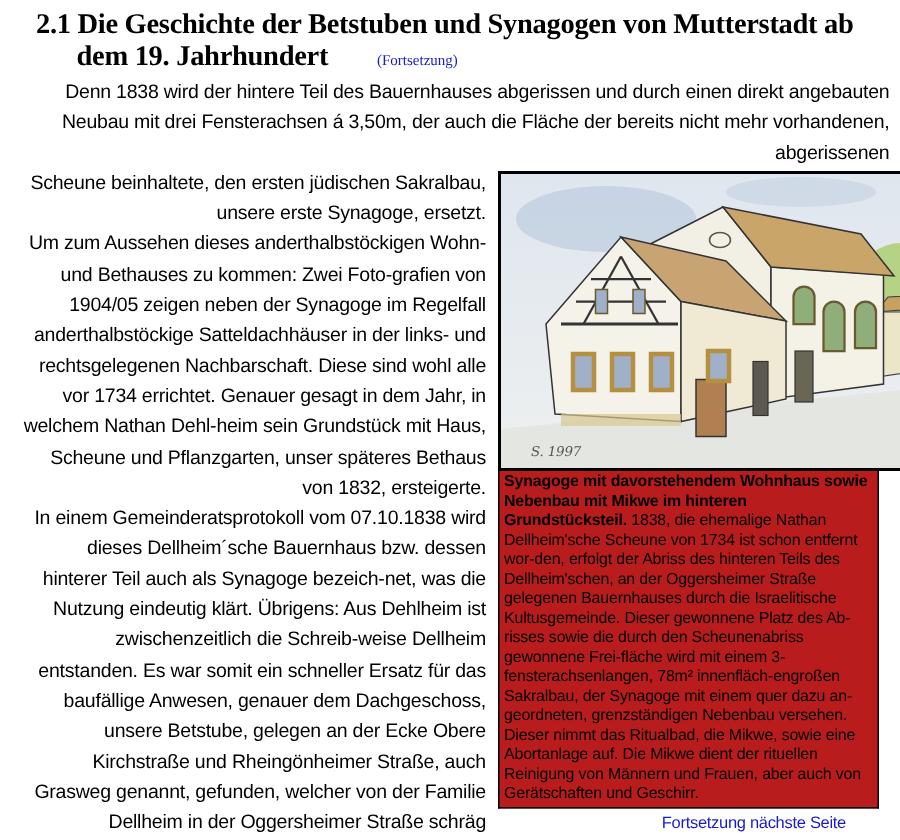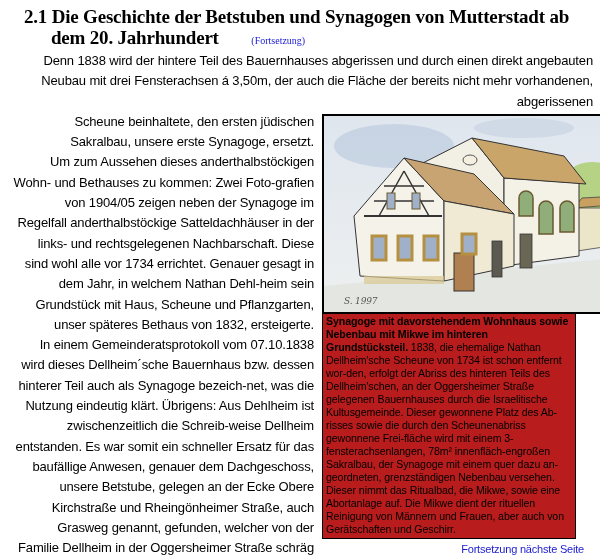--- a/index.html
+++ b/index.html
@@ -6,37 +6,37 @@
   body { width: 600px; height: 560px; overflow: hidden; position: relative;
          font-family: "Liberation Sans", sans-serif; color: #000; }
   .title { position: absolute; left: 24px; top: 6px; width: 580px;
            font-family: Liberation Serif, serif; font-weight: bold;
            font-size: 19px; line-height: 21px; letter-spacing: -0.2px; }
   .title .line2 { display: block; padding-left: 27px; }
   .title .cont { font-weight: normal; font-size: 10px; color: #1a1ad0; letter-spacing: 0; padding-left: 28px; }
   .body-text { position: absolute; left: 13px; top: 51px; width: 580px;
                font-size: 13px; line-height: 20.3px; letter-spacing: -0.15px; }
   .body-text p { margin: 0; text-align: right; }
-  .figure { float: right; width: 254px; margin: 2px 17px 4px 8px; }
+  .figure { float: right; width: 254px; margin: 2px 7px 4px 8px; }
   .pic { width: 309px; height: 196px; border: 2px solid #000; position: relative;
          overflow: hidden; background: #e6eaee; }
   .caption { border: 1px solid #000; border-top: none; background: #b91c1c;
              font-size: 10.6px; line-height: 13px; padding: 1px 3px 2px 3px;
              letter-spacing: -0.1px; }
   .caption b { font-weight: bold; }
-  .next-link { position: absolute; right: 16px; top: 543px; font-size: 11px;
+  .next-link { position: absolute; right: 36px; top: 543px; font-size: 11px;
                color: #1a1ad0; cursor: pointer; letter-spacing: -0.2px; }
   .title .cont { cursor: pointer; }
 </style>
 </head>
 <body>
 
 <div class="title">
   <span>2.1 Die Geschichte der Betstuben und Synagogen von Mutterstadt ab</span>
-  <span class="line2"><span>dem 20. Jahrhundert</span> <span class="cont">(Fortsetzung)</span></span>
+  <span class="line2"><span>dem 19. Jahrhundert</span> <span class="cont">(Fortsetzung)</span></span>
 </div>
 
 <div class="body-text">
   <p>Denn 1838 wird der hintere Teil des Bauernhauses abgerissen und durch einen direkt angebauten Neubau mit drei Fensterachsen á 3,50m, der auch die Fläche der bereits nicht mehr vorhandenen, abgerissenen</p>
   <div class="figure">
     <div class="pic" title="Aquarell: Synagoge mit davorstehendem Wohnhaus sowie Nebenbau">
       <svg width="309" height="196" viewBox="0 0 309 196">
         <defs>
           <linearGradient id="sky" x1="0" y1="0" x2="0" y2="1">
             <stop offset="0" stop-color="#dfe6ee"></stop>

